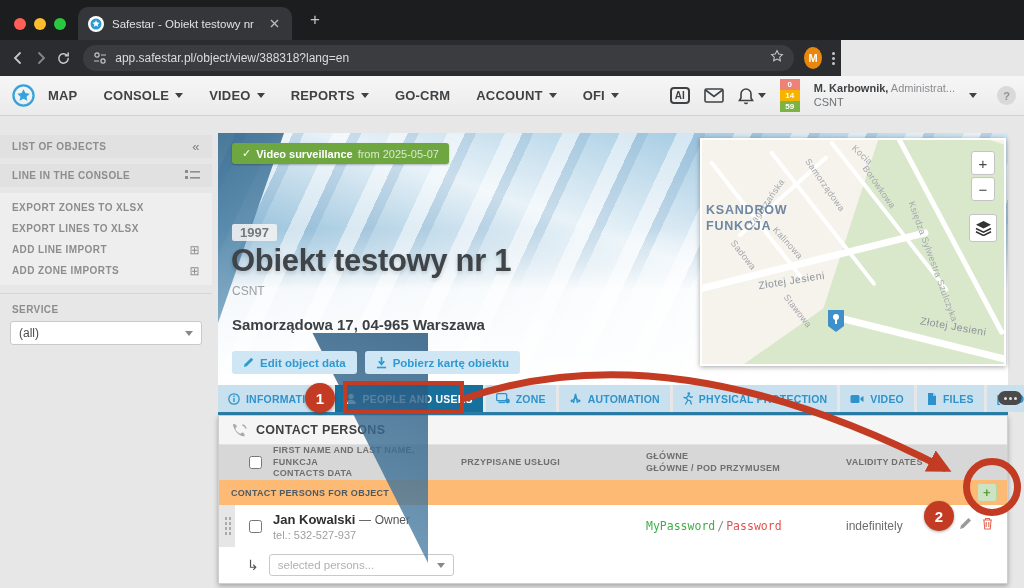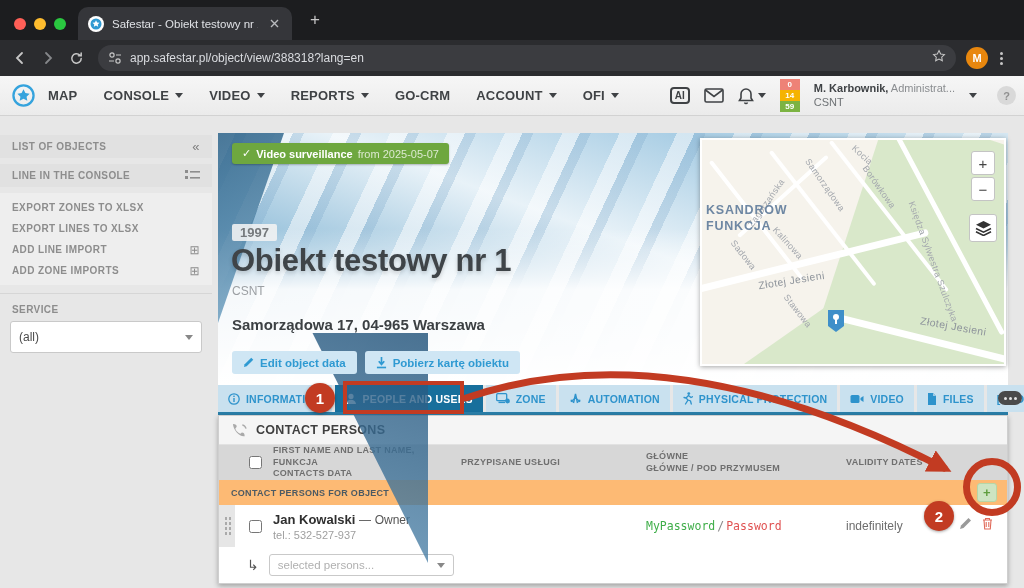--- a/index.html
+++ b/index.html
@@ -13,21 +13,21 @@
   .tlight { width:12px; height:12px; border-radius:50%; }
   .tl-red{background:#ff5f57}.tl-yellow{background:#febc2e}.tl-green{background:#2ac840}
   .btab { position:absolute; left:78px; top:7px; width:214px; height:33px; background:#35363a;
           border-radius:10px 10px 0 0; display:flex; align-items:center; padding:0 10px; gap:8px; }
   .favicon { width:16px; height:16px; border-radius:50%; background:#fff; display:flex; align-items:center; justify-content:center; flex:none; }
   .favicon svg{display:block}
   .btab-title { color:#dfe1e5; font-size:11.5px; white-space:nowrap; overflow:hidden; flex:1; }
   .tab-close { color:#b9bbbe; font-size:12px; width:16px; height:16px; display:flex; align-items:center; justify-content:center; flex:none; }
   .newtab { position:absolute; left:306px; top:12px; width:18px; height:18px; color:#c7c7c7; font-size:17px; line-height:16px; text-align:center; }
 
-  .toolbar { position:absolute; left:0; top:40px; width:1024px; height:36px; background:#2b2c2f; display:flex; align-items:center; }
+  .toolbar { position:absolute; left:0; top:40px; width:841px; height:36px; background:#2b2c2f; display:flex; align-items:center; }
   .navbtn { width:28px; height:28px; display:flex; align-items:center; justify-content:center; color:#c6c6c6; }
   .navbtn.back{margin-left:6px} .navbtn.fwd{color:#85878a}
   .omnibox { margin-left:8px; width:858px; height:26px; background:#3b3c40; border-radius:13px;
              display:flex; align-items:center; padding:0 10px; gap:8px; }
   .omni-url { color:#dadce0; font-size:12px; flex:1; white-space:nowrap; overflow:hidden; }
   .omni-star { color:#c6c6c6; }
   .avatar { width:22px; height:22px; border-radius:50%; background:#e8870e; color:#fff; font-size:11px; font-weight:bold;
             display:flex; align-items:center; justify-content:center; margin-left:10px; }
   .kebab { width:18px; height:22px; display:flex; flex-direction:column; align-items:center; justify-content:center; gap:2px; margin-left:4px; }
   .kebab i { width:3px; height:3px; border-radius:50%; background:#c6c6c6; }
@@ -56,21 +56,21 @@
 
   
   .sidebar { position:absolute; left:0; top:135px; width:212px; }
   .side-row { height:23px; display:flex; align-items:center; justify-content:space-between;
               padding:0 12px; font-size:10px; font-weight:bold; color:#8d8d8d; letter-spacing:.4px; background:#e1e1e1; }
   .side-gap { height:6px; }
   .side-group { background:#eeeeee; padding:4px 0; }
   .side-group .side-row { background:transparent; height:21px; }
   .side-divider { border-top:1px solid #d6d6d6; margin-top:8px; }
   .side-label { padding:10px 12px 4px; font-size:10px; font-weight:bold; color:#8d8d8d; letter-spacing:.4px; }
-  .side-select { margin:2px 10px; height:32px; background:#fff; border:1px solid #c9c9c9; border-radius:3px;
+  .side-select { margin:2px 10px; height:24px; background:#fff; border:1px solid #c9c9c9; border-radius:3px;
                  display:flex; align-items:center; justify-content:space-between; padding:0 8px; font-size:12px; color:#4a4a4a; }
   .sel-caret { width:0;height:0;border-left:4px solid transparent;border-right:4px solid transparent;border-top:5px solid #888; }
   .plusbox { color:#8d8d8d; font-size:12px; font-weight:normal; }
   .collapse-ic { color:#7d7d7d; font-size:13px; font-weight:normal; }
 
   
   .main { position:absolute; left:218px; top:133px; width:790px; }
   .hero { position:relative; height:252px; background:
             linear-gradient(200deg,#d5e7f2 0%,#a8cde4 22%,#e8f2f8 46%,#9fc6de 68%,#5c91b8 100%); overflow:visible; }
   .hero::before { content:""; position:absolute; inset:0;

